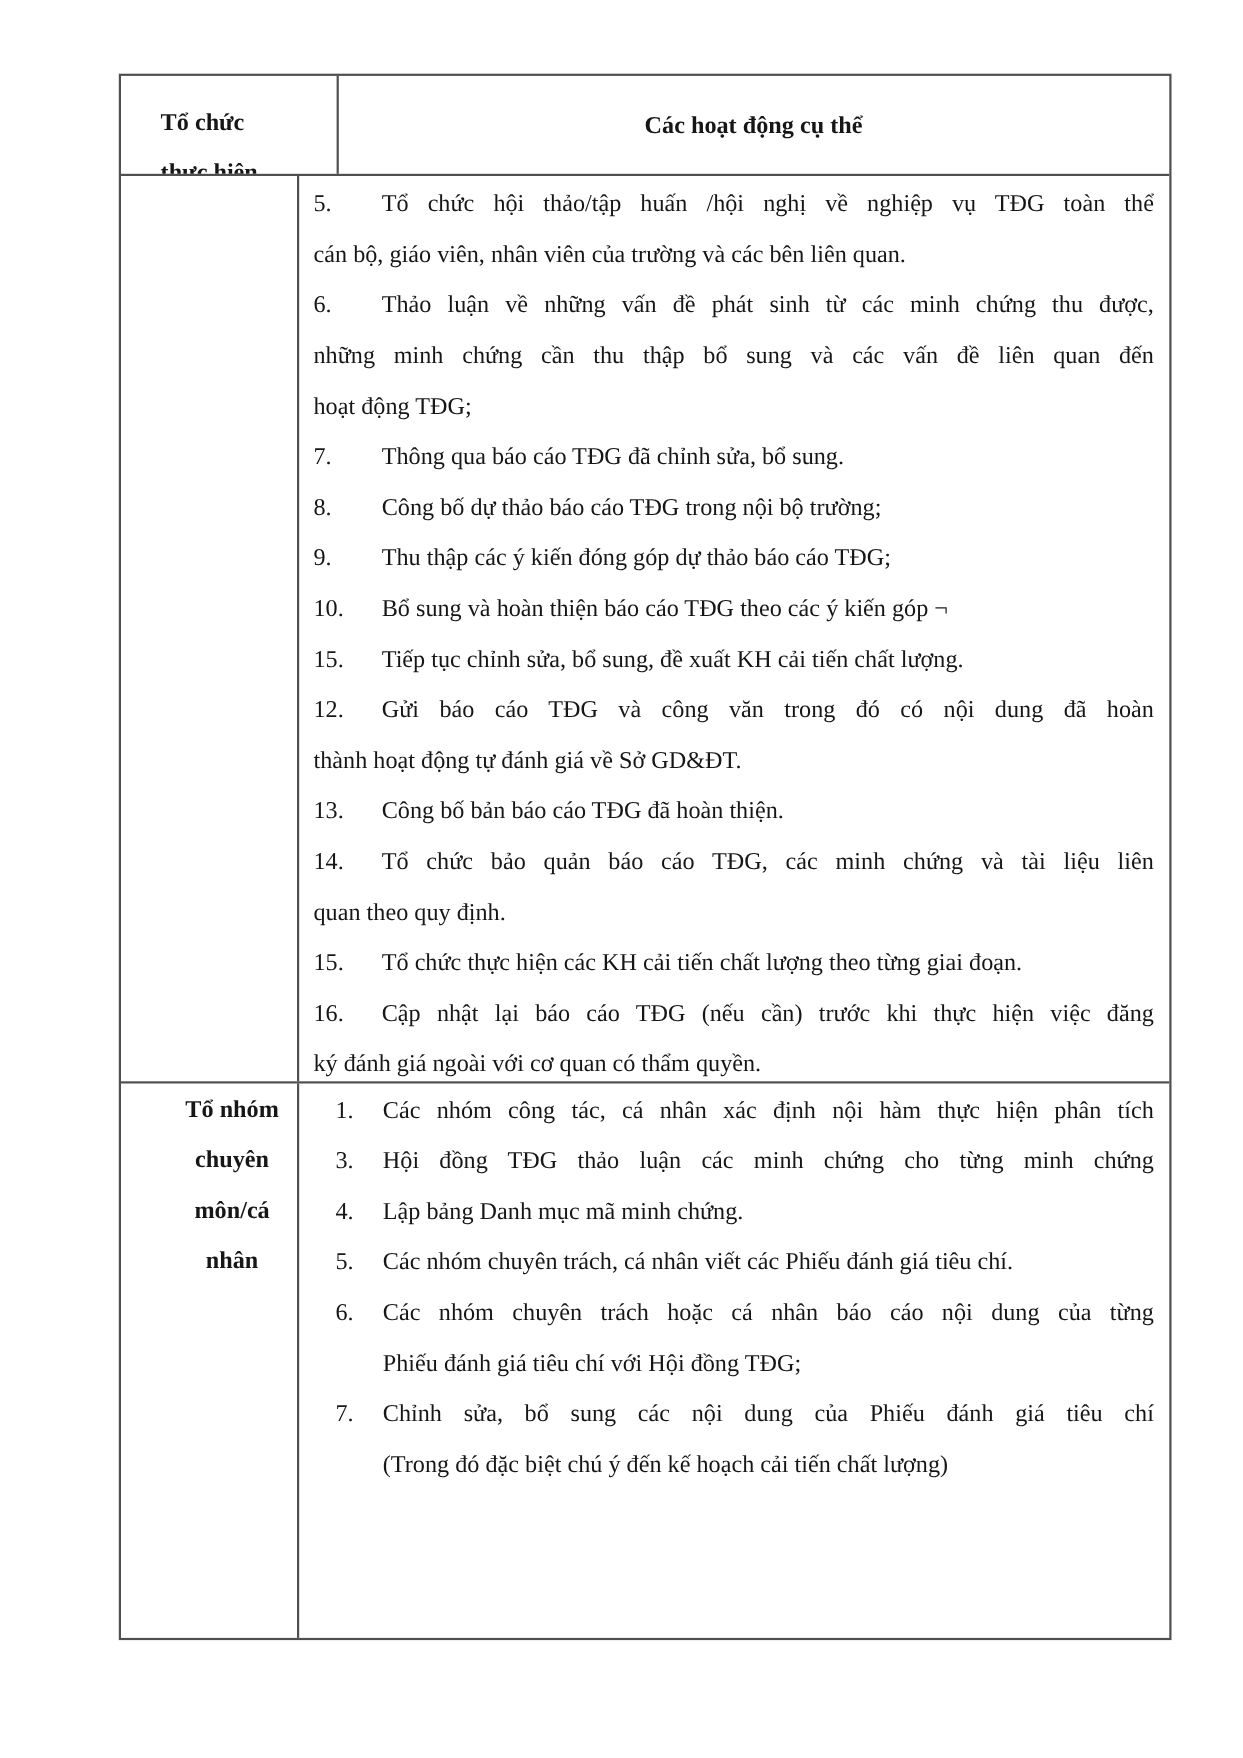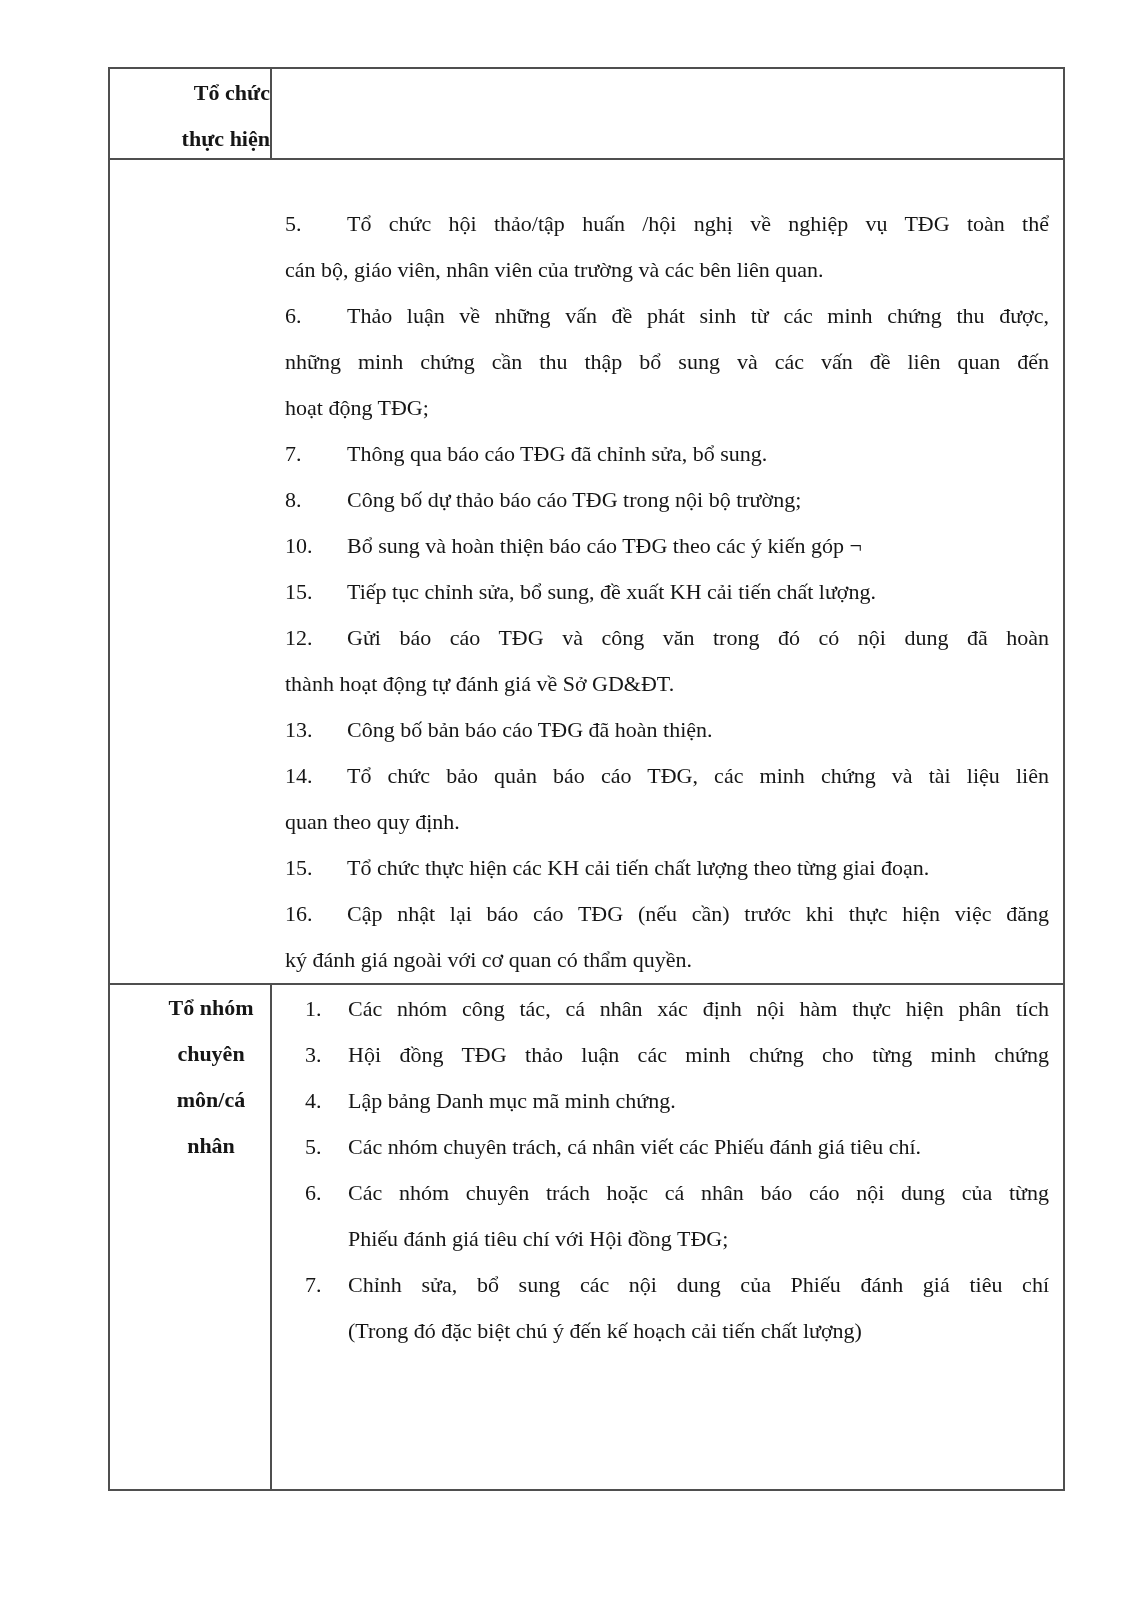--- a/index.html
+++ b/index.html
@@ -11,23 +11,23 @@
   .doc-table{
     position:absolute;left:108px;top:67px;width:957px;
     border:2px solid #4f4f4f;box-sizing:border-box;background:#ffffff;
   }
   .trow{display:flex;}
   .trow + .trow{border-top:2px solid #4f4f4f;}
   .cell{box-sizing:border-box;overflow:hidden;}
   .c1{width:162px;flex:none;border-right:2px solid #4f4f4f;}
   .c2{flex:1;padding:0 14px 0 13px;}
   .hrow{height:89px;}
-  .brow1{height:823px;align-items:flex-end;}
+  .brow1{height:823px;}
   .brow2{height:504px;}
-  .hdr-left{font-weight:bold;text-align:right;padding-top:1px;}
+  .hdr-left{font-weight:bold;text-align:left;padding-top:19px;margin-left:36px;}
   .hdr-right{display:flex;align-items:center;justify-content:center;font-weight:bold;}
   .org-cell{display:flex;flex-direction:column;justify-content:flex-start;
     align-items:center;text-align:center;font-weight:bold;height:100%;padding-left:42px;}
   .item .line{text-align:left;}
   .item .line.stretch{text-align:justify;text-align-last:justify;}
   
   .r1 .num{display:inline-block;width:62px;}
   
   .r2{padding-left:63px;}
   .r2 .num{display:inline-block;width:43px;margin-left:-43px;}
@@ -36,20 +36,23 @@
 </style>
 </head>
 <body>
 
 <div class="doc-table">
 
   <div class="trow hrow">
     <div class="cell c1 hdr-left">
       <div>Tổ chức</div>
       <div>thực hiện</div>
+    </div>
+    <div class="cell c2 hdr-right">
+      <div>Các hoạt động cụ thể</div>
     </div>
   </div>
 
   <div class="trow brow1">
     <div class="cell c1"></div>
     <div class="cell c2 body1">
 
       <div class="item r1">
         <div class="line stretch"><span class="num">5.</span><span>Tổ chức hội thảo/tập huấn /hội nghị về nghiệp vụ TĐG toàn thể</span></div>
         <div class="line">cán bộ, giáo viên, nhân viên của trường và các bên liên quan.</div>
@@ -62,20 +65,23 @@
       </div>
 
       <div class="item r1">
         <div class="line"><span class="num">7.</span><span>Thông qua báo cáo TĐG đã chỉnh sửa, bổ sung.</span></div>
       </div>
 
       <div class="item r1">
         <div class="line"><span class="num">8.</span><span>Công bố dự thảo báo cáo TĐG trong nội bộ trường;</span></div>
       </div>
 
+      <div class="item r1">
+        <div class="line"><span class="num">9.</span><span>Thu thập các ý kiến đóng góp dự thảo báo cáo TĐG;</span></div>
+      </div>
 
       <div class="item r1">
         <div class="line"><span class="num">10.</span><span>Bổ sung và hoàn thiện báo cáo TĐG theo các ý kiến góp ¬</span></div>
       </div>
 
       <div class="item r1">
         <div class="line"><span class="num">15.</span><span>Tiếp tục chỉnh sửa, bổ sung, đề xuất KH cải tiến chất lượng.</span></div>
       </div>
 
       <div class="item r1">

